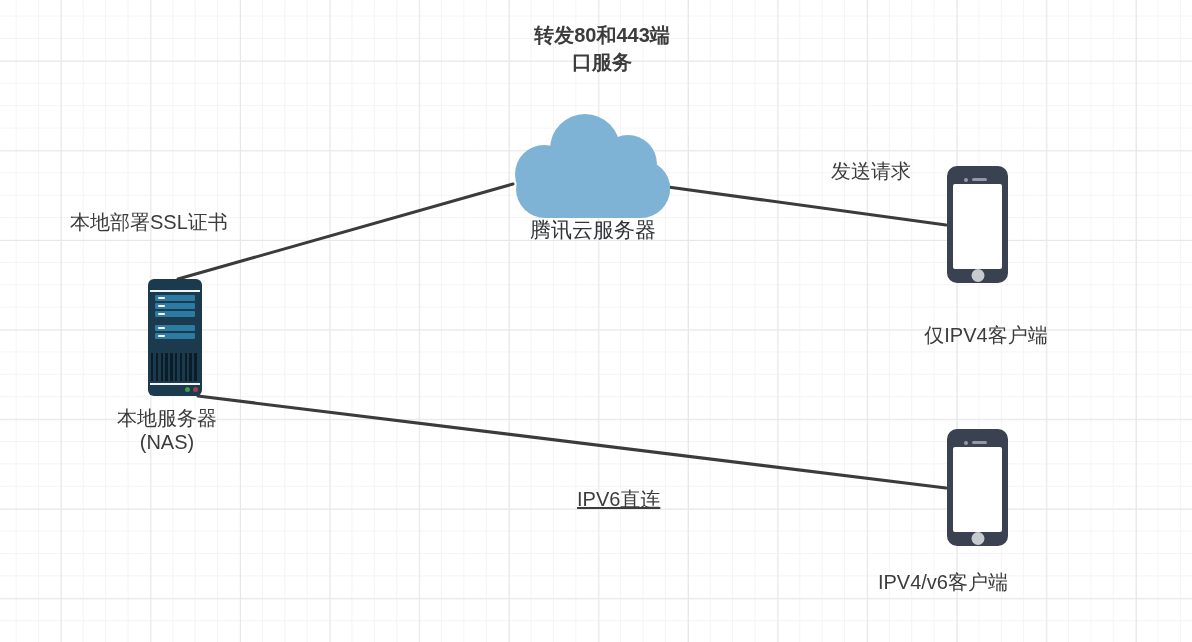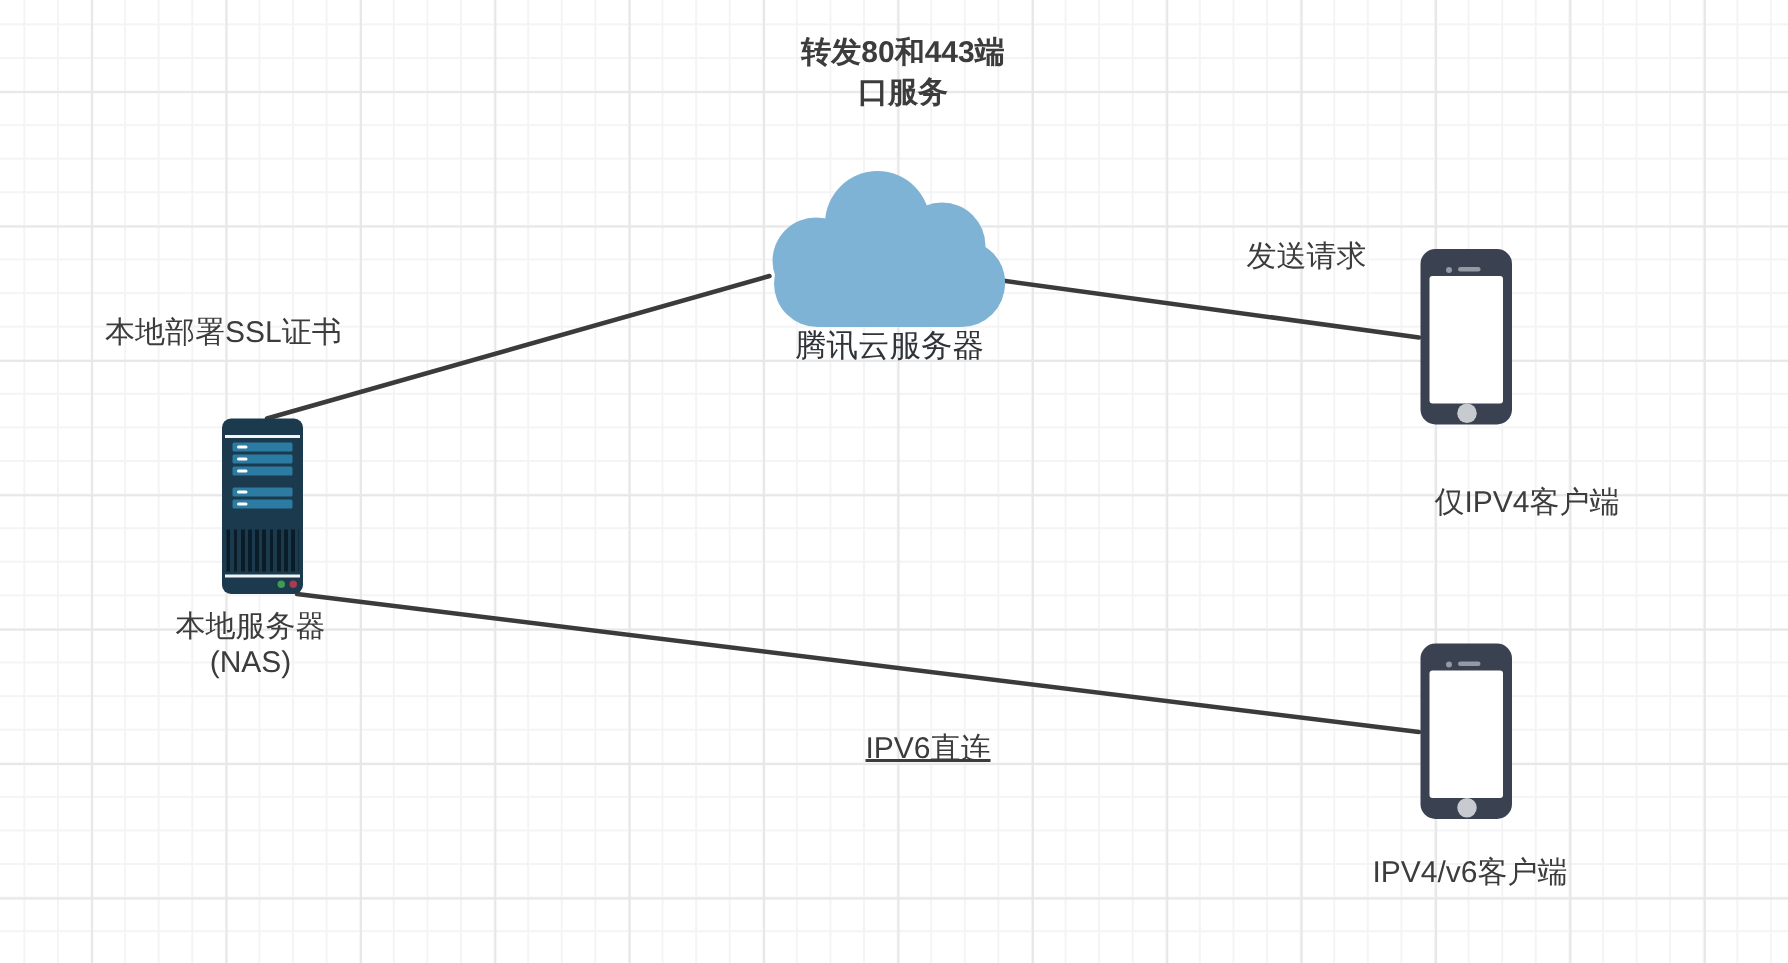--- a/index.html
+++ b/index.html
@@ -88,23 +88,23 @@
   .phone-home {
     position: absolute; left: 50%; transform: translateX(-50%); bottom: 1px;
     width: 13px; height: 13px; border-radius: 50%; background: #c7cbd0;
   }
 
   
   .lbl-forward    { left: 500px; top: 22px;  width: 204px; line-height: 27px; font-weight: bold; }
   .lbl-ports      { left: 75px;  top: 162px; }
   .lbl-ssl        { left: 70px;  top: 209px; }
   .lbl-send       { left: 831px; top: 158px; text-align: center; }
-  .lbl-ipv4       { left: 952px; top: 322px; width: 132px; text-align: center; }
+  .lbl-ipv4       { left: 920px; top: 322px; width: 132px; text-align: center; }
   .lbl-ipv6direct { left: 577px; top: 486px; text-decoration: underline; }
-  .lbl-ipv4v6     { left: 906px; top: 569px; width: 148px; text-align: center; }
+  .lbl-ipv4v6     { left: 860px; top: 569px; width: 148px; text-align: right; }
   .lbl-server     { left: 107px; top: 406px; width: 120px; line-height: 24px; }
 </style>
 </head>
 <body>
 
 <div class="canvas">
 
   <svg class="edges" width="1192" height="642">
     <line x1="178" y1="279" x2="513" y2="184"></line>
     <line x1="668" y1="187" x2="946" y2="225"></line>

